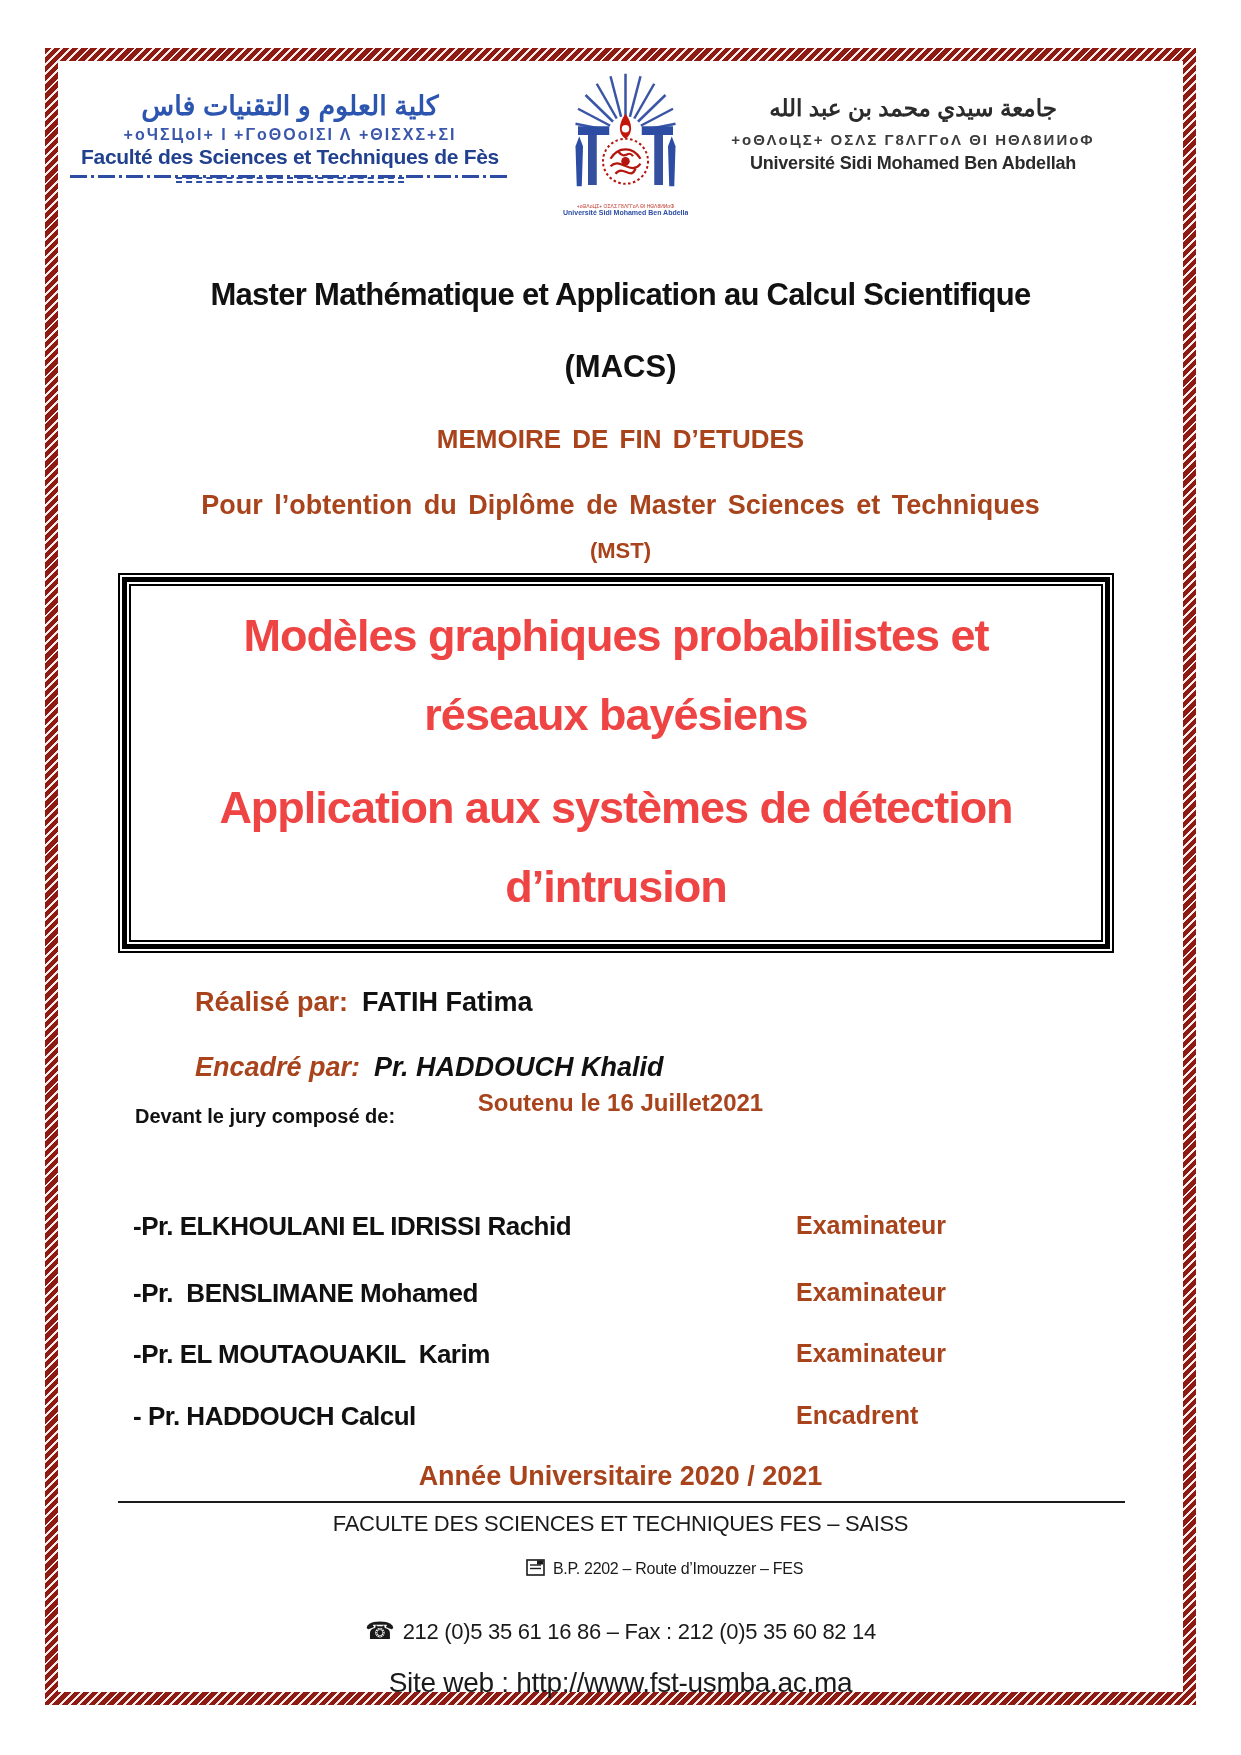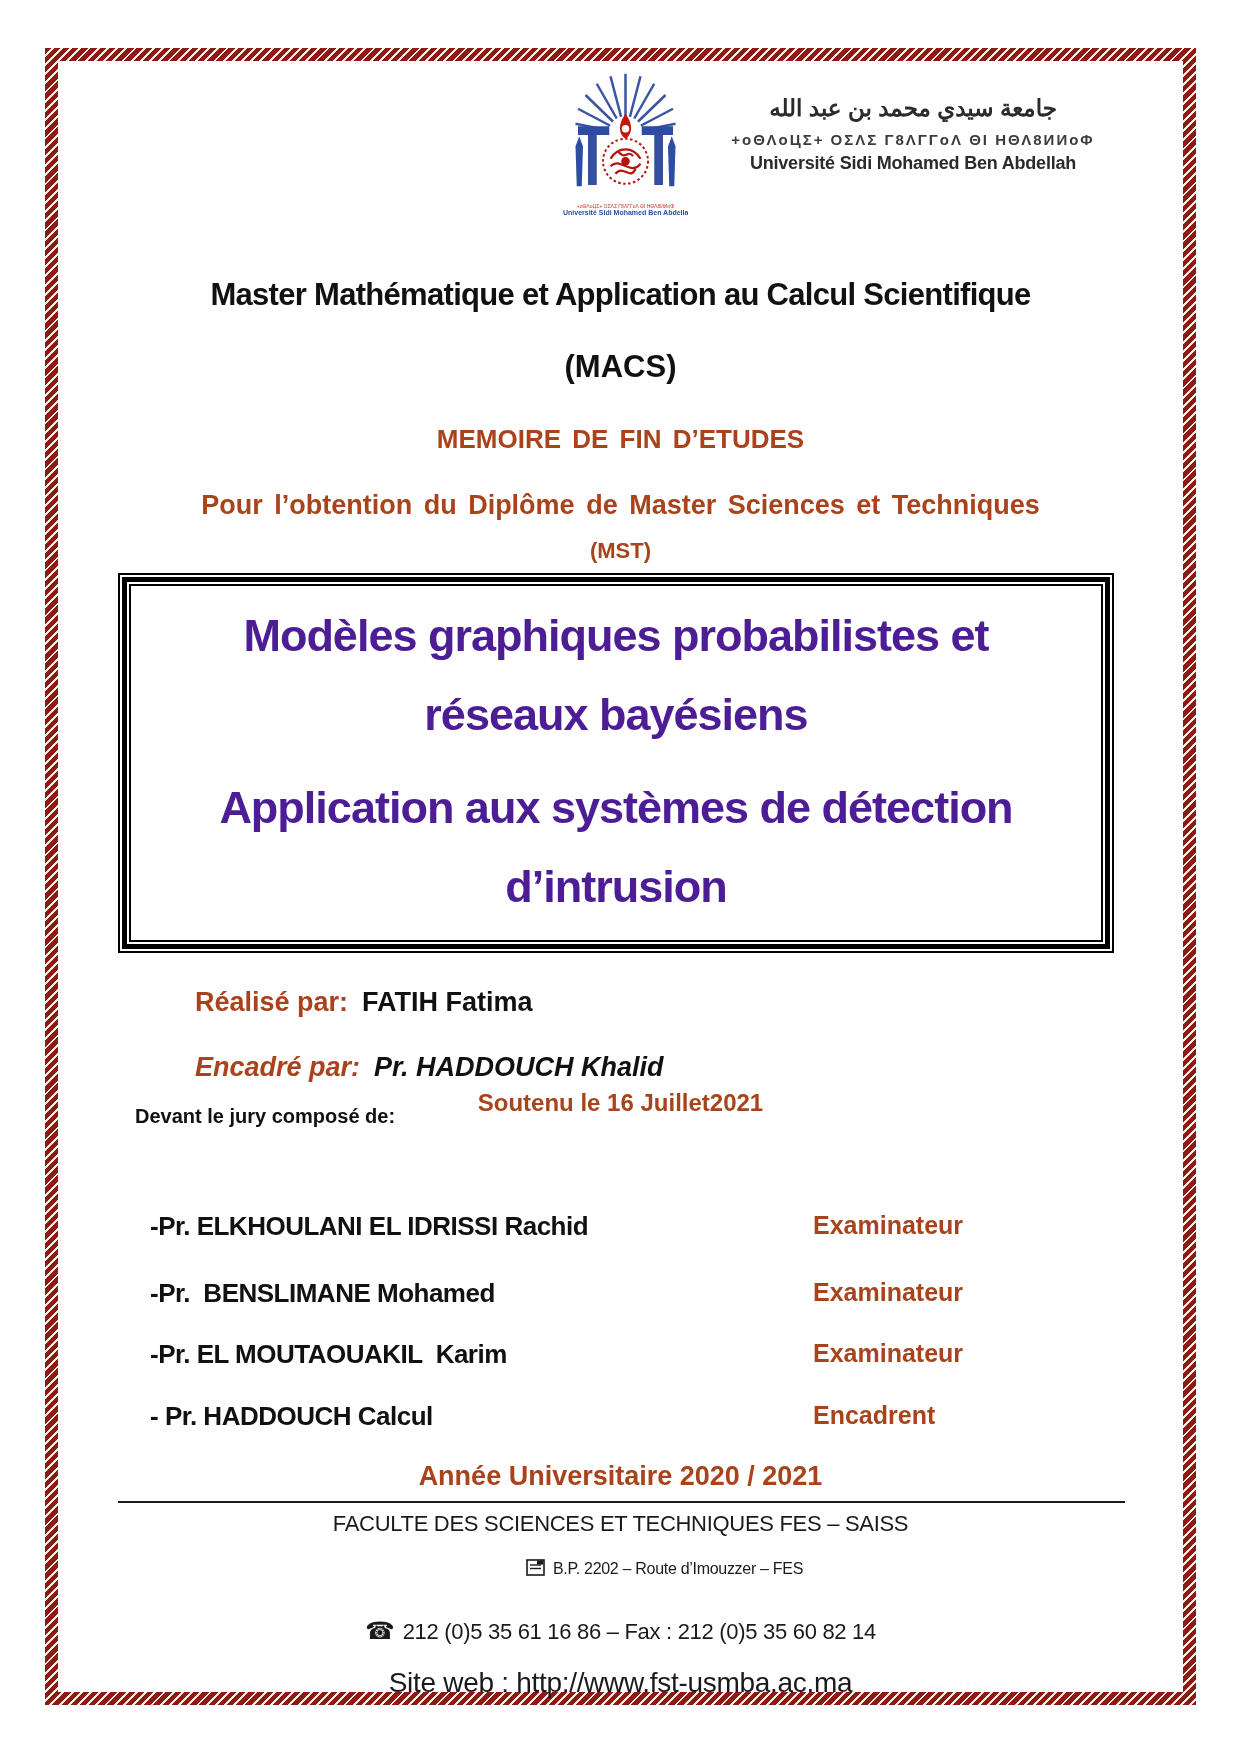--- a/index.html
+++ b/index.html
@@ -42,33 +42,33 @@
   .rust{color:#a8431c;}
   .memoire{top:363px;font-size:26px;font-weight:bold;word-spacing:4px;}
   .pour{top:429px;font-size:27px;font-weight:bold;word-spacing:4px;}
   .mst{top:477px;font-size:22px;font-weight:bold;}
 
   
   .titlebox{position:absolute;top:512px;left:60px;width:996px;box-sizing:border-box;
     border:2px solid #000;padding:2px;background:#fff;}
   .titlebox-mid{border:5px solid #000;padding:2px;}
   .titlebox-in{border:2px solid #000;padding:10px 8px 14px;}
-  .title-line{font-size:45px;line-height:79px;font-weight:bold;color:#4c1d95;
+  .title-line{font-size:45px;line-height:79px;font-weight:bold;color:#ef4444;
     text-align:center;letter-spacing:-1px;}
   .title-gap{height:14px;}
 
   
   .row-left{position:absolute;left:77px;color:#111;font-weight:bold;white-space:pre-wrap;}
   .realise{top:895px;font-size:27px;}
   .encadre{top:960px;font-size:27px;font-style:italic;}
   .label-rust{color:#a8431c;margin-right:14px;}
   .soutenu{top:1028px;font-size:24px;font-weight:bold;}
   .devant{top:1044px;font-size:20px;font-weight:bold;}
 
-  .jury-row{position:absolute;left:17px;width:100%;height:32px;}
+  .jury-row{position:absolute;left:0;width:100%;height:32px;}
   .jury-name{position:absolute;left:75px;font-size:26px;font-weight:bold;color:#111;white-space:pre-wrap;letter-spacing:-0.5px;}
   .jury-role{position:absolute;left:738px;font-size:25px;font-weight:bold;color:#a8431c;}
   .jr1{top:1150px;} .jr2{top:1217px;} .jr3{top:1278px;} .jr4{top:1340px;}
 
   .annee{top:1400px;font-size:27px;font-weight:bold;}
   .rule{position:absolute;top:1440px;left:60px;width:1007px;height:0;border-top:2px solid #1a1a1a;}
   .foot{font-weight:normal;color:#1a1a1a;letter-spacing:-0.3px;}
   .faculte{top:1450px;font-size:22px;}
   .bp{top:1498px;font-size:16px;margin-left:44px;}
   .tel{top:1556px;font-size:22px;}
@@ -77,20 +77,27 @@
   .phone-ic{font-size:24px;margin-right:8px;}
 </style>
 </head>
 <body>
 
 <div class="page">
   <div class="frame">
     <div class="content">
 
       <div class="masthead">
+        <div class="mast-left">
+          <div class="ar">كلية العلوم و التقنيات فاس</div>
+          <div class="tif">+oЧΣЦoΙ+ Ι +ΓoΘΟoΙΣΙ Λ +ΘΙΣΧΣ+ΣΙ</div>
+          <div class="lat">Faculté des Sciences et Techniques de Fès</div>
+          <div class="dash1"></div>
+          <div class="dash2"></div>
+        </div>
 
         <div class="logo">
           <svg width="125" height="128" viewBox="0 0 100 102">
 
             <g stroke="#3a55a5" stroke-width="2" fill="none">
               <path d="M50 50 L10 42"></path>
                 <path d="M50 50 L12 30"></path>
                 <path d="M50 50 L18 19"></path>
               <path d="M50 50 L27 10"></path>
                 <path d="M50 50 L38 4"></path>

